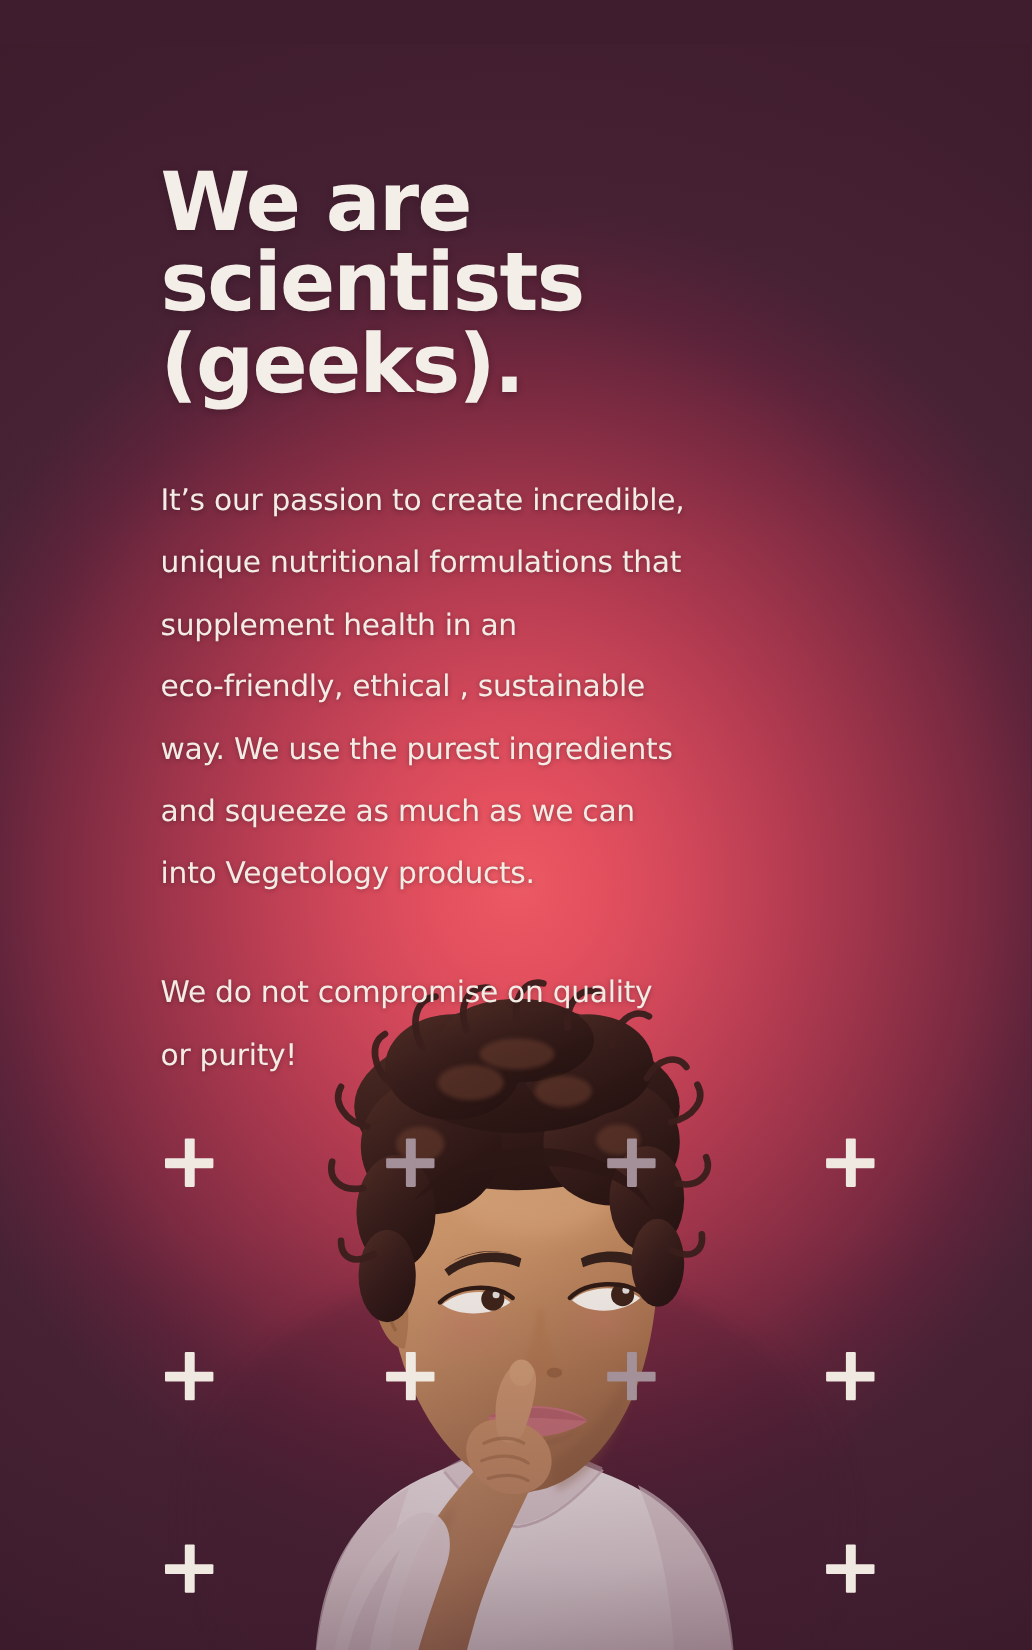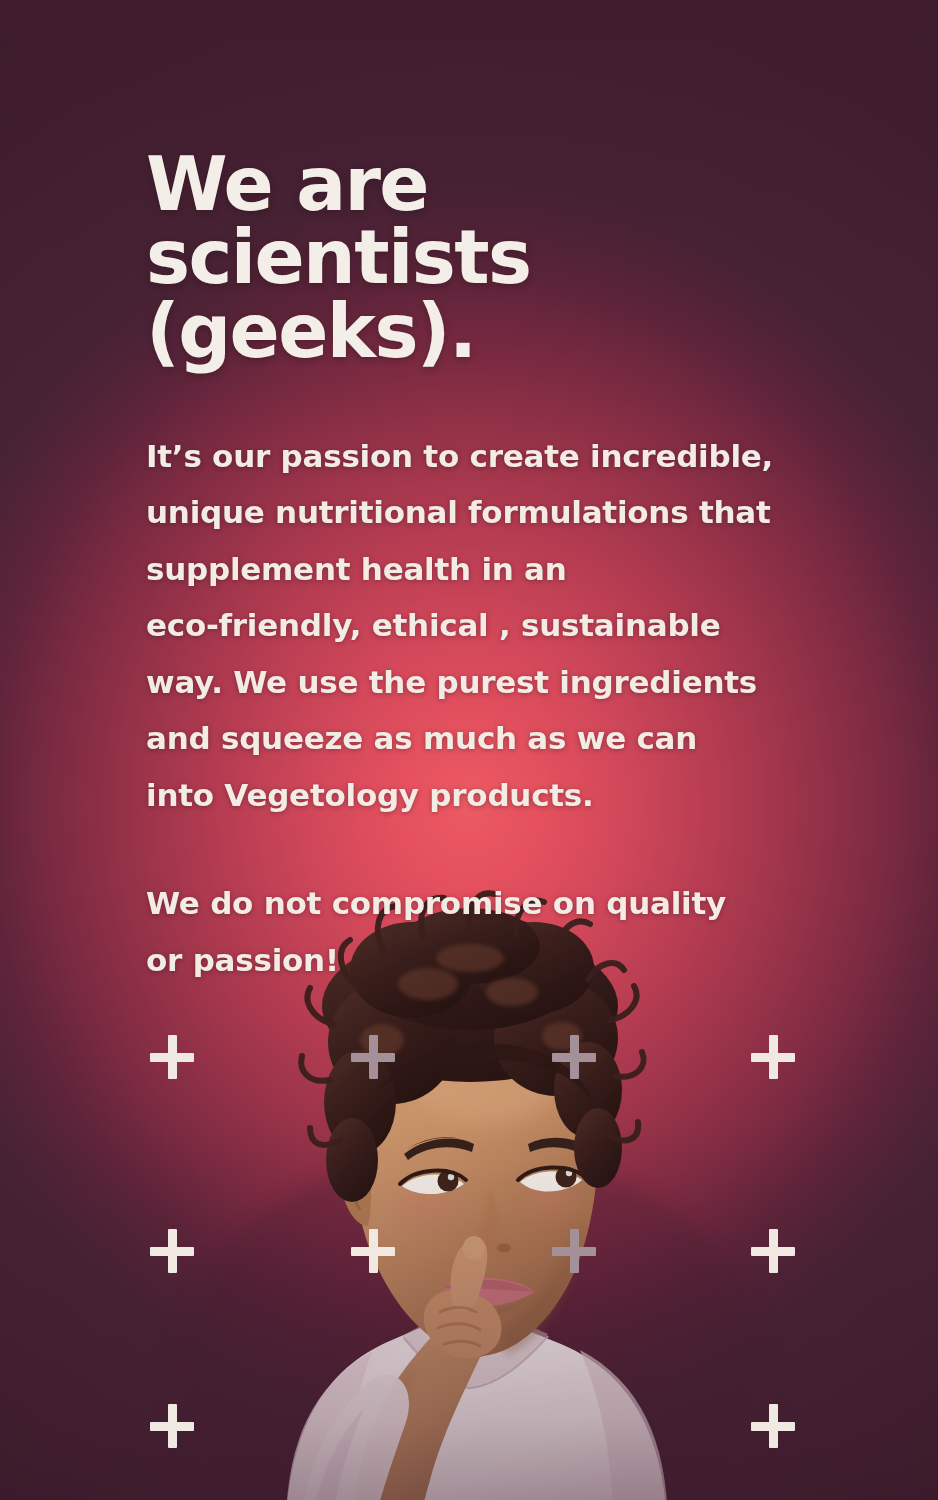--- a/index.html
+++ b/index.html
@@ -97,22 +97,22 @@
     line-height: 0.99;
     letter-spacing: -1.6px;
     color: #f3eee7;
     text-shadow: 0 2px 7px rgba(48,17,28,0.42);
     white-space: pre-line;
   }
   .body-block {
     margin: 0;
     padding-top: 60px;
     font-family: "DejaVu Sans", sans-serif;
-    font-weight: 700;
-    font-size: 31px;
+    font-weight: 400;
+    font-size: 27px;
     line-height: 56.5px;
     letter-spacing: -0.25px;
     color: #f3ece5;
     text-shadow: 0 1px 5px rgba(48,17,28,0.40);
     white-space: pre-line;
   }
   .body-block.second {
     padding-top: 52px;
   }
 </style>
@@ -363,16 +363,16 @@
     <h1 class="headline">We are scientists
 (geeks).</h1>
     <p class="body-block">It’s our passion to create incredible,
 unique nutritional formulations that
 supplement health in an
 eco-friendly, ethical , sustainable
 way. We use the purest ingredients
 and squeeze as much as we can
 into Vegetology products.</p>
     <p class="body-block second">We do not compromise on quality
-or passion!</p>
+or purity!</p>
   </div>
 
 </div>
 
 </body></html>

